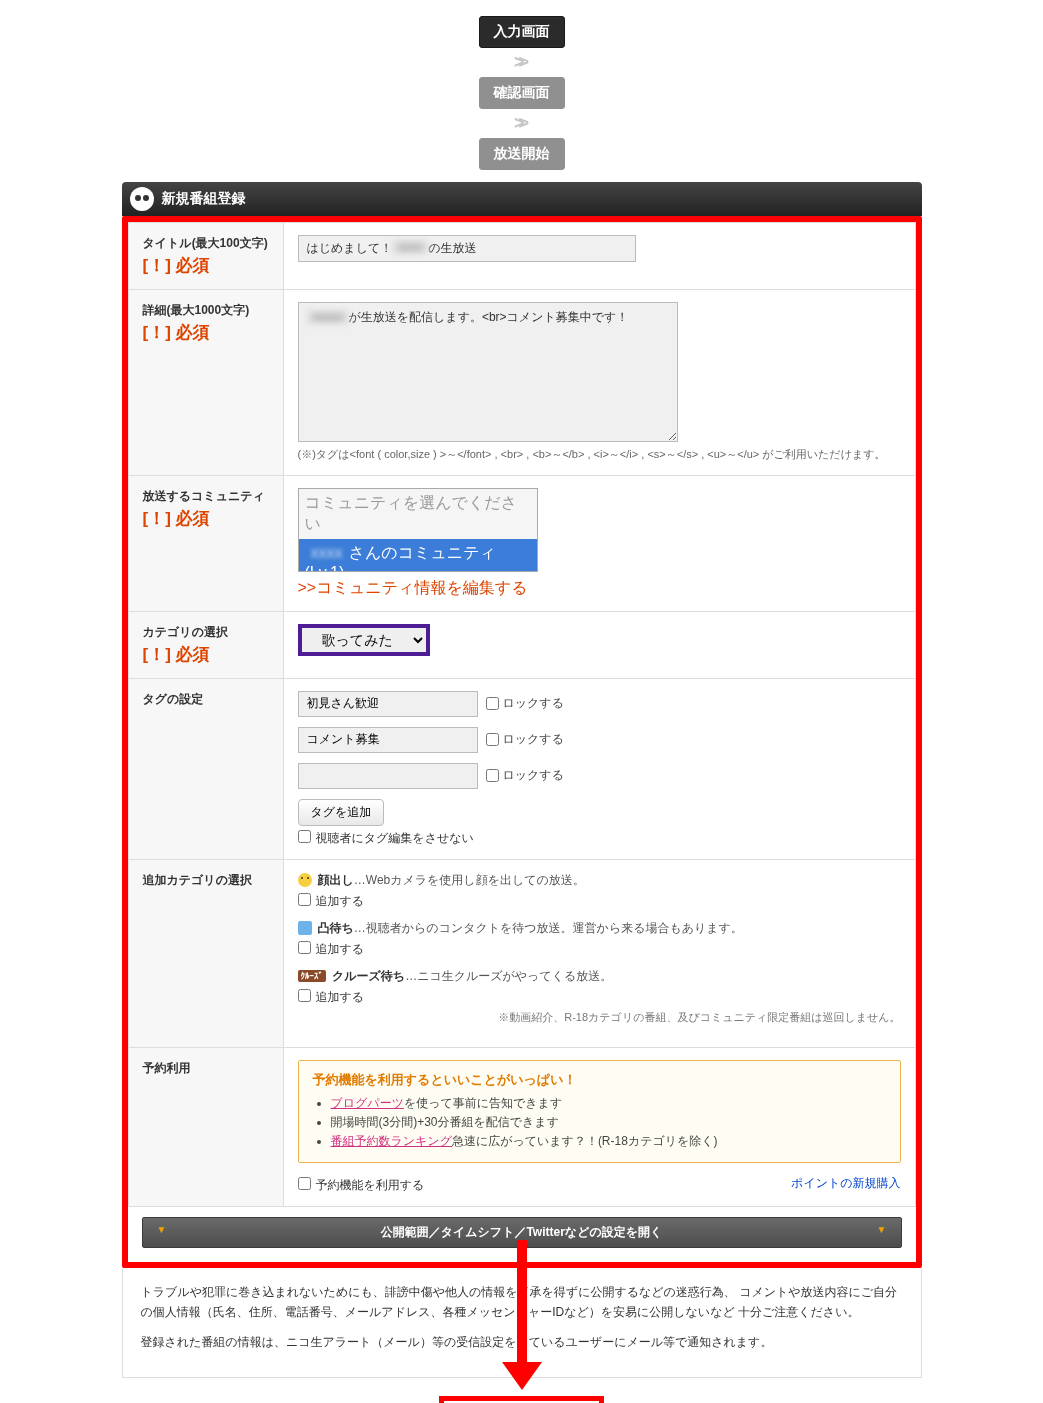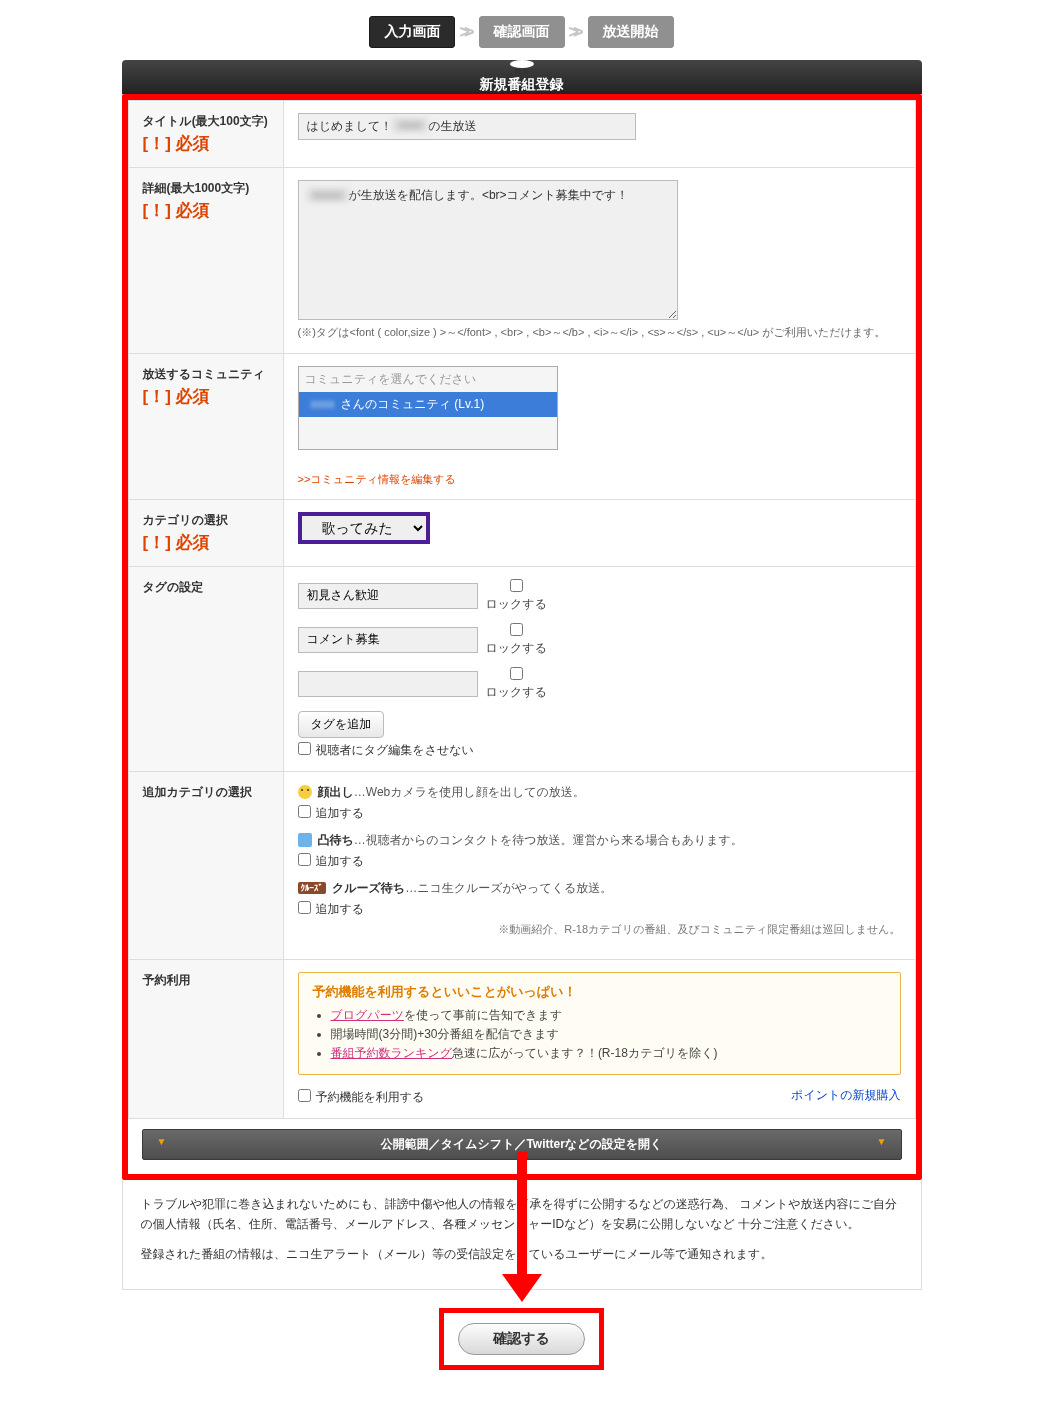--- a/index.html
+++ b/index.html
@@ -1,24 +1,24 @@
 <!DOCTYPE html>
 <html><head>
   <meta charset="utf-8">
   <style>
     * { box-sizing: border-box; margin: 0; padding: 0; }
     body { font-family: "MS PGothic", "Hiragino Kaku Gothic Pro", Meiryo, sans-serif; font-size: 12px; background: #fff; color: #333; }
     .container { width: 800px; margin: 0 auto; padding: 10px 0 40px; }
     
-    .steps { display: flex; justify-content: center; align-items: center; gap: 4px; margin: 6px 0 12px; }
+    .steps { display: flex; justify-content: center; align-items: center; gap: 4px; margin: 6px 0 12px; flex-direction: column; }
     .step { padding: 6px 14px; border-radius: 3px; font-weight: bold; color: #fff; font-size: 14px; background: #909090; border: 1px solid #909090; }
     .step.active { background: #2b2b2b; border-color: #1a1a1a; }
     .step-arrow { color: #c5c5c5; font-size: 18px; font-weight: bold; letter-spacing: -6px; margin-right: 6px; }
     
-    .page-header { background: linear-gradient(#444,#222); color:#fff; border-radius:4px 4px 0 0; height:34px; display:flex; align-items:center; padding:0 8px; gap:8px;flex-direction:column; }
+    .page-header { background: linear-gradient(#444,#222); color:#fff; border-radius:4px 4px 0 0; height:34px; display:flex; align-items:center; padding:0 8px; gap:8px; }
     .mascot { width:24px; height:24px; background:#fff; border-radius:50%; position:relative; display:inline-block; }
     .mascot::before,.mascot::after{content:'';position:absolute;width:6px;height:6px;background:#333;border-radius:50%;top:8px;}
     .mascot::before{left:5px;} .mascot::after{right:5px;}
     .page-title { font-weight:bold; font-size:14px; }
     
     .help-row { display:flex; align-items:center; gap:18px; padding:8px 12px; border:1px solid #ddd; border-top:none; }
     .btn-usage { background:linear-gradient(#fff,#e5e5e5); border:1px solid #bbb; border-radius:14px; padding:4px 18px; font-weight:bold; font-size:12px; color:#555; cursor:pointer; }
     .help-links { display:flex; flex-direction:column; gap:2px; }
     .help-links a { color:#0033cc; text-decoration:none; font-weight:bold; font-size:12px; }
     
@@ -26,30 +26,30 @@
     
     table.form { width:100%; border-collapse:collapse; }
     table.form > tbody > tr > th,
     table.form > tbody > tr > td { border:1px solid #ddd; vertical-align:top; padding:12px 14px; }
     table.form > tbody > tr > th { width:155px; background:#f7f7f7; text-align:left; font-weight:bold; font-size:12px; }
     .required { color:#d40; font-size:17px; font-weight:bold; margin-top:2px; display:block; }
     input.text, textarea.text { border:1px solid #bbb; background:#f0f0f0; padding:5px 8px; font-size:12px; font-family:inherit; }
     input.text { width:370px; height:28px; }
     .hint { color:#666; font-size:11px; margin-top:4px; line-height:1.5; }
     
-    .community-select { width:260px; height:84px; border:1px solid #aaa; background:#f5f5f5; overflow-y:scroll; font-size:12px; }
+    .community-select { width:240px; height:84px; border:1px solid #aaa; background:#f5f5f5; overflow-y:scroll; font-size:16px; }
     .community-select .opt { padding:4px 6px; color:#999; }
     .community-select .opt.sel { background:#3b7dd8; color:#fff; }
-    .edit-link { color:#d40; text-decoration:none; font-size:11px; display:inline-block; margin-top:22px; }
+    .edit-link { color:#d40; text-decoration:none; font-size:16px; display:inline-block; margin-top:6px; }
     
     select.cat { border:4px solid #4c1d95; padding:3px 16px; font-size:14px; min-width:120px; }
     
     .tag-row { display:flex; align-items:center; gap:8px; margin-bottom:10px; }
     .tag-row input.text { width:180px; height:26px; }
-    .tag-lock { display:flex; align-items:center; gap:4px; font-size:12px; color:#444;flex-direction:column; }
+    .tag-lock { display:flex; align-items:center; gap:4px; font-size:12px; color:#444; }
     .btn-small { background:linear-gradient(#fff,#e8e8e8); border:1px solid #bbb; border-radius:4px; padding:4px 12px; font-size:12px; cursor:pointer; }
     .chk { display:flex; align-items:flex-start; gap:5px; font-size:12px; margin-top:4px; }
     input[type=checkbox]{ width:13px; height:13px; }
     
     .addcat-item { margin-bottom:10px; }
     .addcat-title { font-weight:bold; display:flex; align-items:center; gap:6px; font-size:12px; }
     .addcat-desc { font-weight:normal; color:#555; }
     .icon { display:inline-block; width:14px; height:14px; border-radius:50%; vertical-align:middle; }
     .icon-face { background:#f7cf3e; position:relative; }
     .icon-face::before{content:'';position:absolute;left:3px;top:4px;width:2px;height:2px;background:#333;border-radius:50%;}

